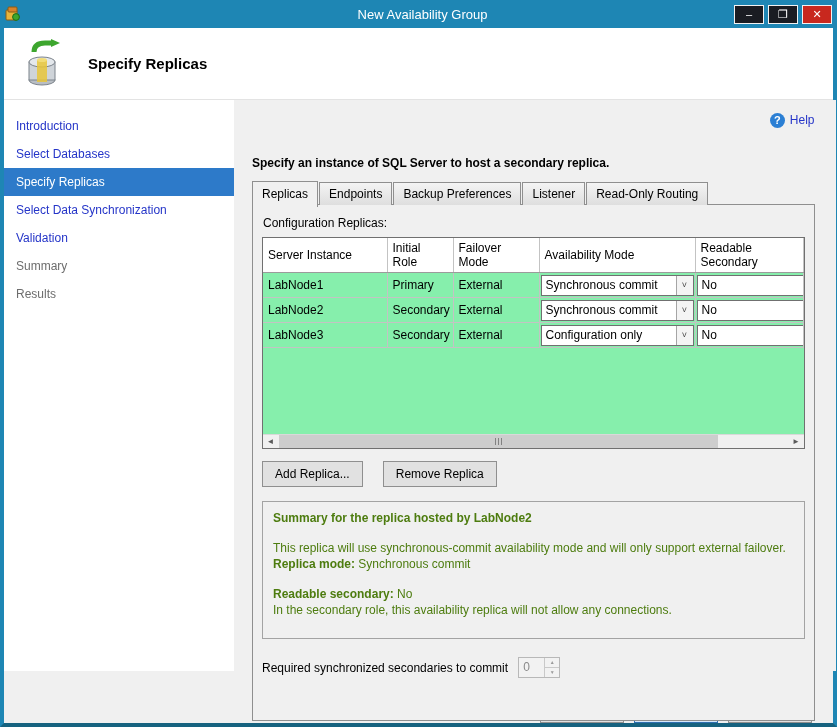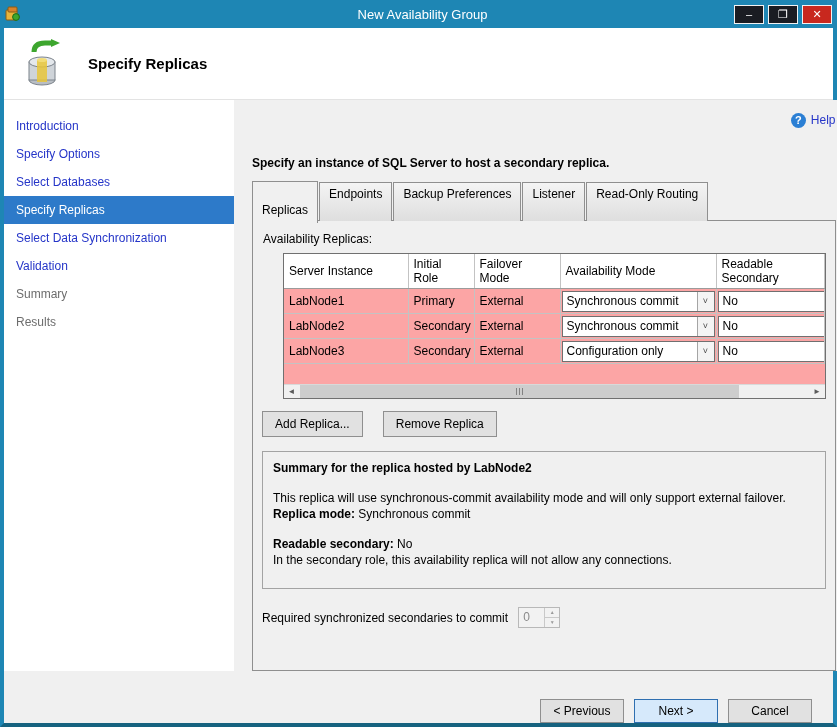--- a/index.html
+++ b/index.html
@@ -67,34 +67,34 @@
   
   .tabs { display: flex; position: relative; z-index: 2; }
   .tab {
     font-size: 12px; color: #000; padding: 4px 9px;
     border: 1px solid #8f8f8f; border-bottom: none;
     background: linear-gradient(#f4f4f4, #dedede);
     margin-right: 1px; cursor: pointer; position: relative;
   }
   .tab.active {
     background: #f0f0f0; z-index: 3;
-    padding-top: 21px; padding-bottom: 6px; margin-bottom: -2px; margin-top: -1px;
+    padding-top: 5px; padding-bottom: 6px; margin-bottom: -2px; margin-top: -1px;
   }
 
   .tab-panel {
     border: 1px solid #8f8f8f; background: #f0f0f0;
     margin-top: -1px; padding: 9px 9px 42px 9px; position: relative; z-index: 1;
   }
 
   .replicas-label { font-size: 12px; color: #000; margin: 2px 0 7px 1px; }
 
   
   .grid-wrap {
-    border: 1px solid #707070; background: #fca5a5; height: 146px;
-    position: relative; overflow: hidden; margin-left: 21px;
+    border: 1px solid #707070; background: #86efac; height: 212px;
+    position: relative; overflow: hidden;
   }
   table.grid { border-collapse: collapse; table-layout: fixed; width: 540px; }
   .grid th {
     font-size: 12px; font-weight: normal; color: #000; text-align: left;
     padding: 3px 5px; height: 34px; vertical-align: middle;
     border-right: 1px solid #c3c3c3; border-bottom: 1px solid #9b9b9b;
     white-space: pre-line; background: #ffffff; overflow: hidden;
   }
   .grid td {
     font-size: 12px; color: #000; padding: 2px 5px; height: 25px;
@@ -135,21 +135,21 @@
   
   .btn {
     font-size: 12px; color: #000; background: #e1e1e1; border: 1px solid #8f8f8f;
     height: 26px; padding: 0 12px; cursor: pointer; font-family: inherit;
   }
   .btn-row { margin-top: 12px; display: flex; gap: 20px; }
 
   
   .summary-box {
     margin-top: 14px; border: 1px solid #a3a3a3; background: #f0f0f0;
-    padding: 8px 10px; min-height: 138px; font-size: 12px; color: #000000; line-height: 16px;
+    padding: 8px 10px; min-height: 138px; font-size: 12px; color: #4d7c0f; line-height: 16px;
   }
   .summary-box .spacer { height: 14px; }
   .bold { font-weight: bold; }
 
   
   .secondaries-row { margin-top: 18px; display: flex; align-items: center; gap: 10px; }
   .secondaries-label { font-size: 12px; color: #000; }
   .spinner {
     width: 42px; height: 21px; border: 1px solid #b8b8b8; background: #f2f2f2;
     display: flex; align-items: stretch;
@@ -202,21 +202,20 @@
         <ellipse cx="22" cy="22" rx="5" ry="2" fill="#f2dd77"></ellipse>
       </svg>
     </span>
     <span class="header-title">Specify Replicas</span>
   </div>
 
   <div class="body">
 
     <div class="sidebar">
       <div class="nav-item">Introduction</div>
-      <div class="nav-item">Specify Options</div>
       <div class="nav-item">Select Databases</div>
       <div class="nav-item selected">Specify Replicas</div>
       <div class="nav-item">Select Data Synchronization</div>
       <div class="nav-item">Validation</div>
       <div class="nav-item disabled">Summary</div>
       <div class="nav-item disabled">Results</div>
     </div>
 
     <div class="main">
 
@@ -230,21 +229,21 @@
       <div class="tabs">
         <span class="tab active">Replicas</span>
         <span class="tab">Endpoints</span>
         <span class="tab">Backup Preferences</span>
         <span class="tab">Listener</span>
         <span class="tab">Read-Only Routing</span>
       </div>
 
       <div class="tab-panel">
 
-        <div class="replicas-label">Availability Replicas:</div>
+        <div class="replicas-label">Configuration Replicas:</div>
 
         <div class="grid-wrap">
           <table class="grid">
             <colgroup>
               <col style="width:124px">
                 <col style="width:66px">
                 <col style="width:86px">
                 <col style="width:156px">
                 <col style="width:108px">
             </colgroup>

